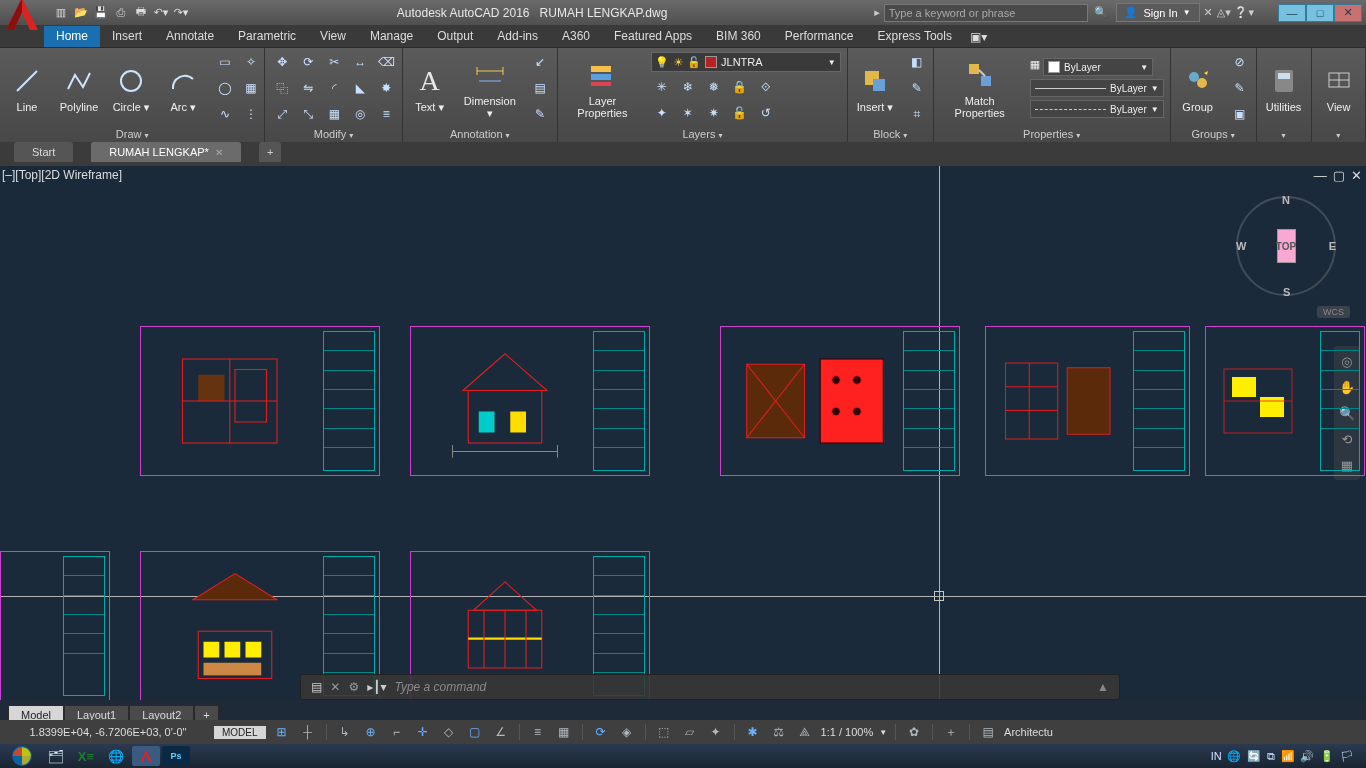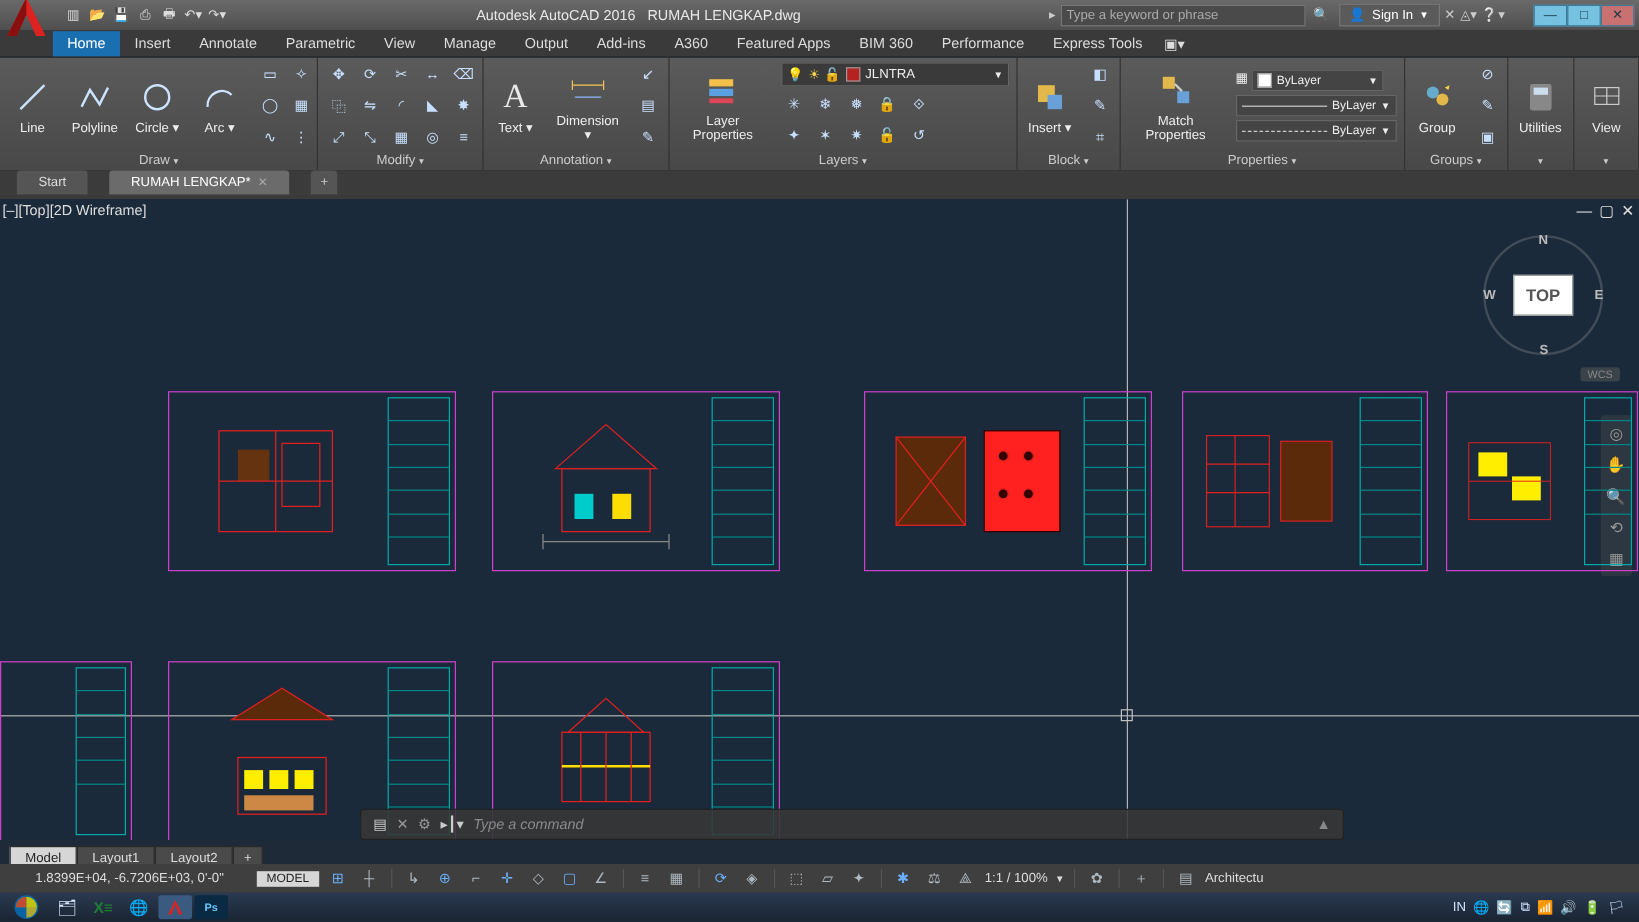--- a/index.html
+++ b/index.html
@@ -64,21 +64,21 @@
 
 
 .sheet{position:absolute;border:1px solid #d040d0;background:transparent;}
 .sheet .titleblock{position:absolute;right:4px;top:4px;bottom:4px;width:52px;border:1px solid #0aa;}
 .sheet .titleblock div{border-bottom:1px solid #088;height:14%;}
 .sheet .art{position:absolute;left:10px;right:60px;top:10px;bottom:10px;}
 
 
 .viewcube{position:absolute;right:30px;top:30px;width:100px;height:100px;display:flex;align-items:center;justify-content:center;}
 .vc-ring{position:absolute;inset:0;border:2px solid rgba(180,180,180,0.25);border-radius:50%;}
-.vc-cube{width:50px;height:34px;background:#ffffff;border:1px solid #999;display:flex;align-items:center;justify-content:center;font-size:14px;color:#555;font-weight:bold;}
+.vc-cube{width:19px;height:34px;background:#f9a8d4;border:1px solid #999;display:flex;align-items:center;justify-content:center;font-size:10px;color:#555;font-weight:bold;}
 .vc-n,.vc-s,.vc-e,.vc-w{position:absolute;font-size:11px;color:#bbb;font-weight:bold;}
 .vc-n{top:-2px;left:46px}.vc-s{bottom:-2px;left:47px}.vc-e{right:0;top:44px}.vc-w{left:0;top:44px}
 .wcs-badge{position:absolute;right:16px;top:140px;font-size:9px;color:#888;background:rgba(90,90,90,.5);padding:1px 6px;border-radius:3px;}
 
 
 .navbar{position:absolute;right:6px;top:180px;width:26px;display:flex;flex-direction:column;gap:2px;background:rgba(80,80,80,.35);padding:3px;border-radius:3px;}
 .navbar .nb{height:24px;display:flex;align-items:center;justify-content:center;color:#999;font-size:13px;cursor:pointer;}
 
 
 .civil{position:absolute;right:0;bottom:0;width:250px;height:184px;background:#fff;display:flex;align-items:center;justify-content:center;}

